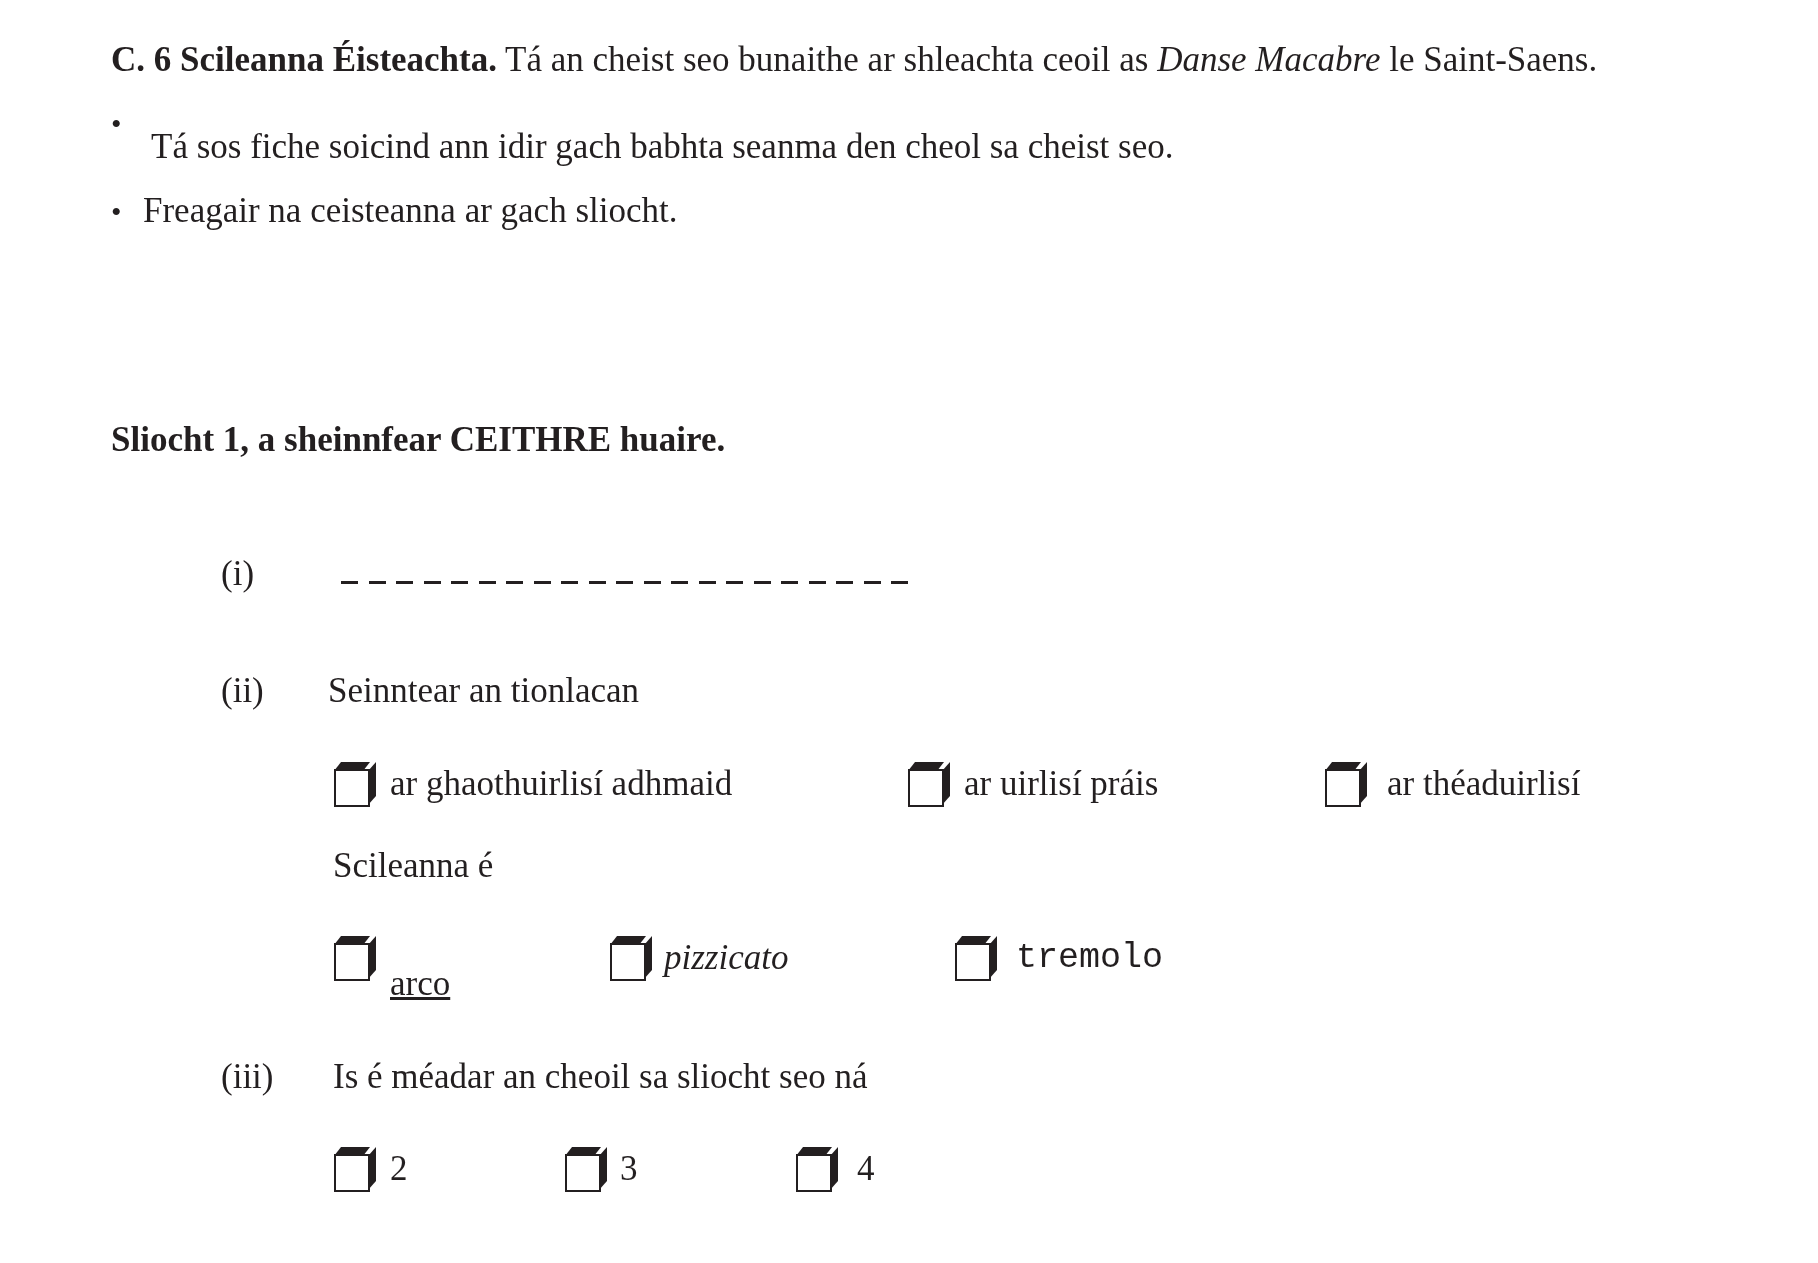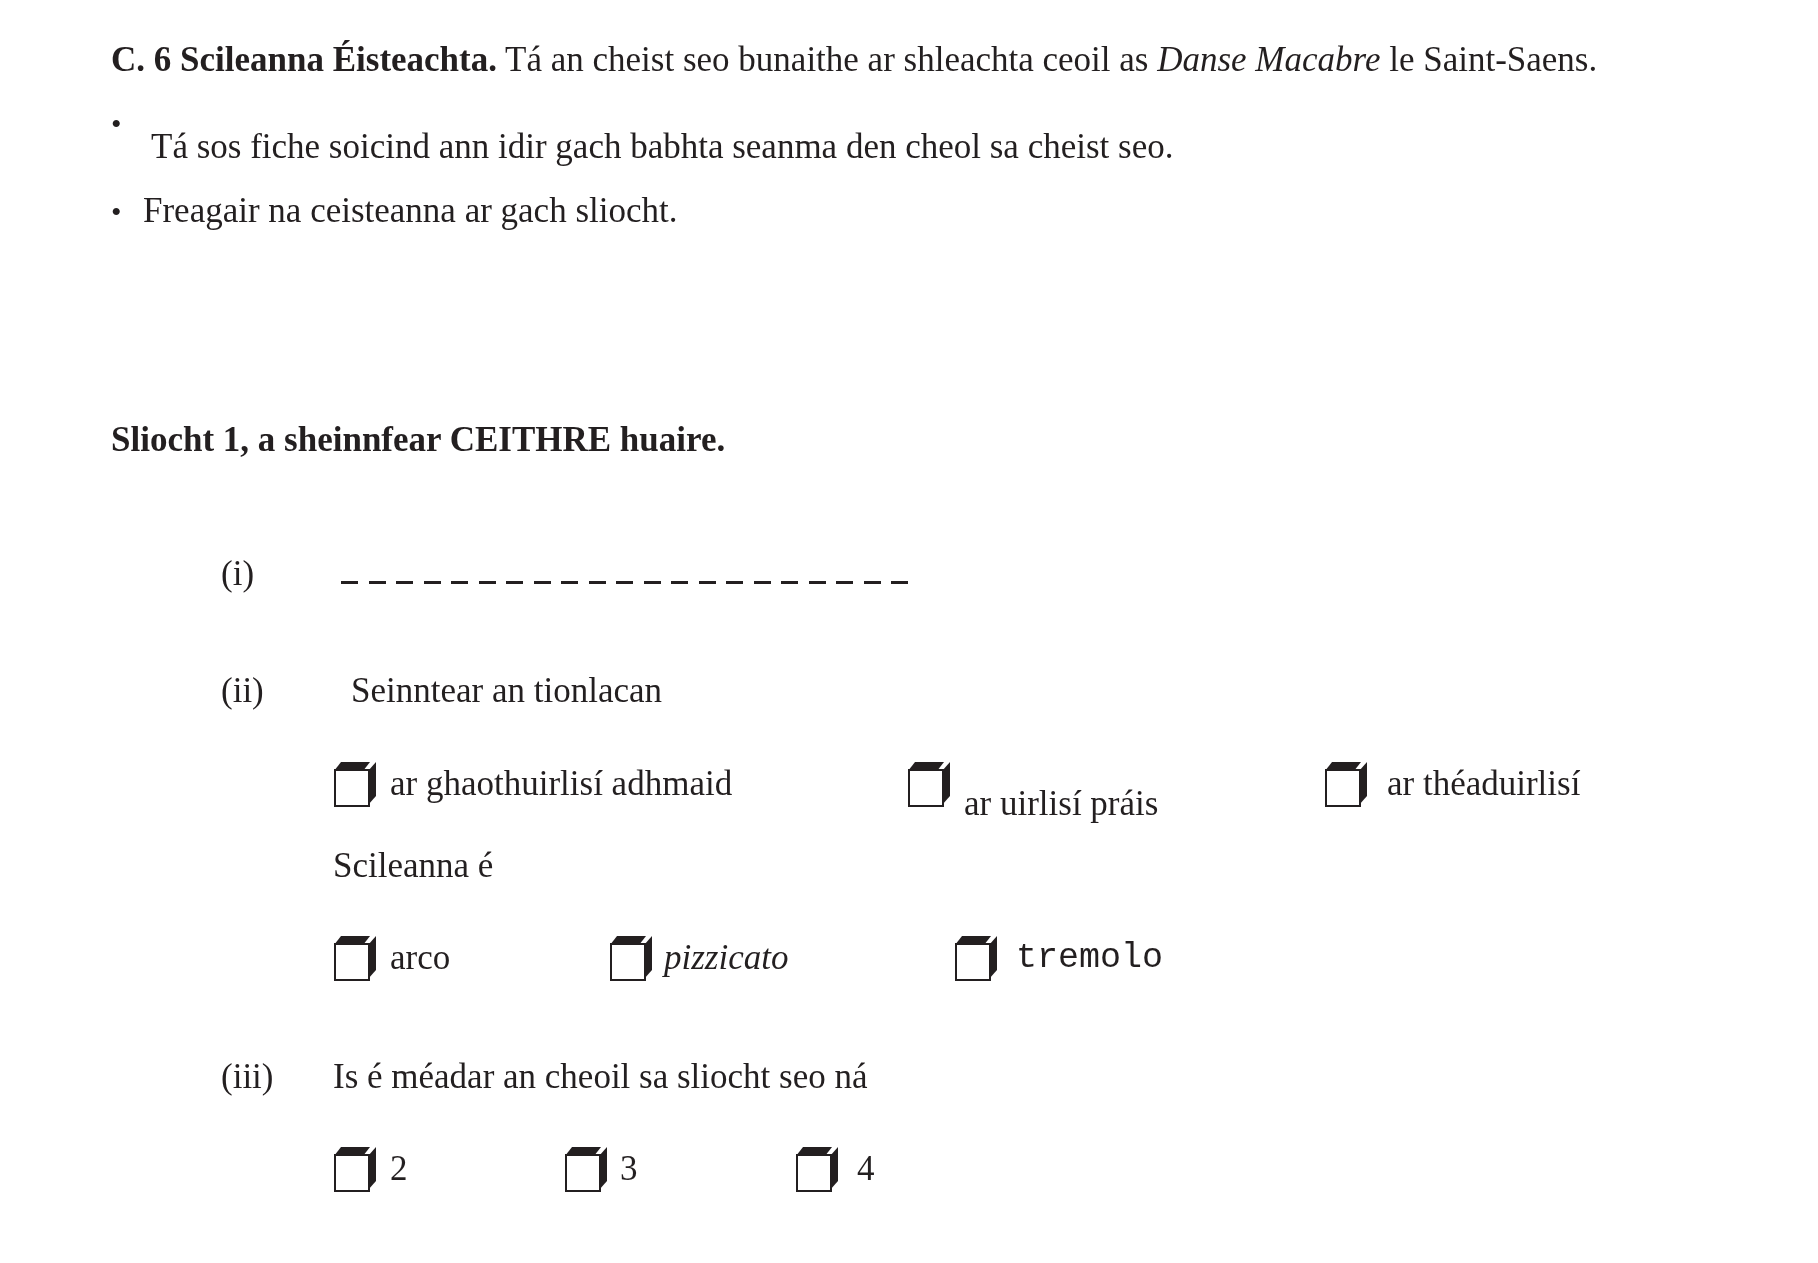--- a/index.html
+++ b/index.html
@@ -39,51 +39,51 @@
 </div>
 
 <div class="abs t b" style="left:111px; top:420px;">Sliocht 1, a sheinnfear CEITHRE huaire.</div>
 
 <div class="abs t" style="left:221px; top:554px;">(i)</div>
 <div class="abs t" style="left:333px; top:554px;">
   <span class="dash"></span>
 </div>
 
 <div class="abs t" style="left:221px; top:671px;">(ii)</div>
-<div class="abs t" style="left:351px; top:671px;">Seinntear an tionlacan</div>
+<div class="abs t" style="left:328px; top:671px;">Seinntear an tionlacan</div>
 
 <div class="cb" style="left:334px; top:762px;">
   <span class="top"></span>
     <span class="side"></span>
     <span class="face"></span>
 </div>
 <div class="abs t" style="left:390px; top:764px;">ar ghaothuirlisí adhmaid</div>
 
 <div class="cb" style="left:908px; top:762px;">
   <span class="top"></span>
     <span class="side"></span>
     <span class="face"></span>
 </div>
-<div class="abs t" style="left:964px; top:764px;margin-top:20px;">ar uirlisí práis</div>
+<div class="abs t" style="left:964px; top:764px;">ar uirlisí práis</div>
 
 <div class="cb" style="left:1325px; top:762px;">
   <span class="top"></span>
     <span class="side"></span>
     <span class="face"></span>
 </div>
 <div class="abs t" style="left:1387px; top:764px;">ar théaduirlisí</div>
 
 <div class="abs t" style="left:333px; top:846px;">Scileanna é</div>
 
 <div class="cb" style="left:334px; top:936px;">
   <span class="top"></span>
     <span class="side"></span>
     <span class="face"></span>
 </div>
-<div class="abs t" style="left:390px; top:938px;">arco</div>
+<div class="abs t" style="left:390px; top:964px;text-decoration:underline;">arco</div>
 
 <div class="cb" style="left:610px; top:936px;">
   <span class="top"></span>
     <span class="side"></span>
     <span class="face"></span>
 </div>
 <div class="abs t i" style="left:664px; top:938px;text-align:right;">pizzicato</div>
 
 <div class="cb" style="left:955px; top:936px;">
   <span class="top"></span>

